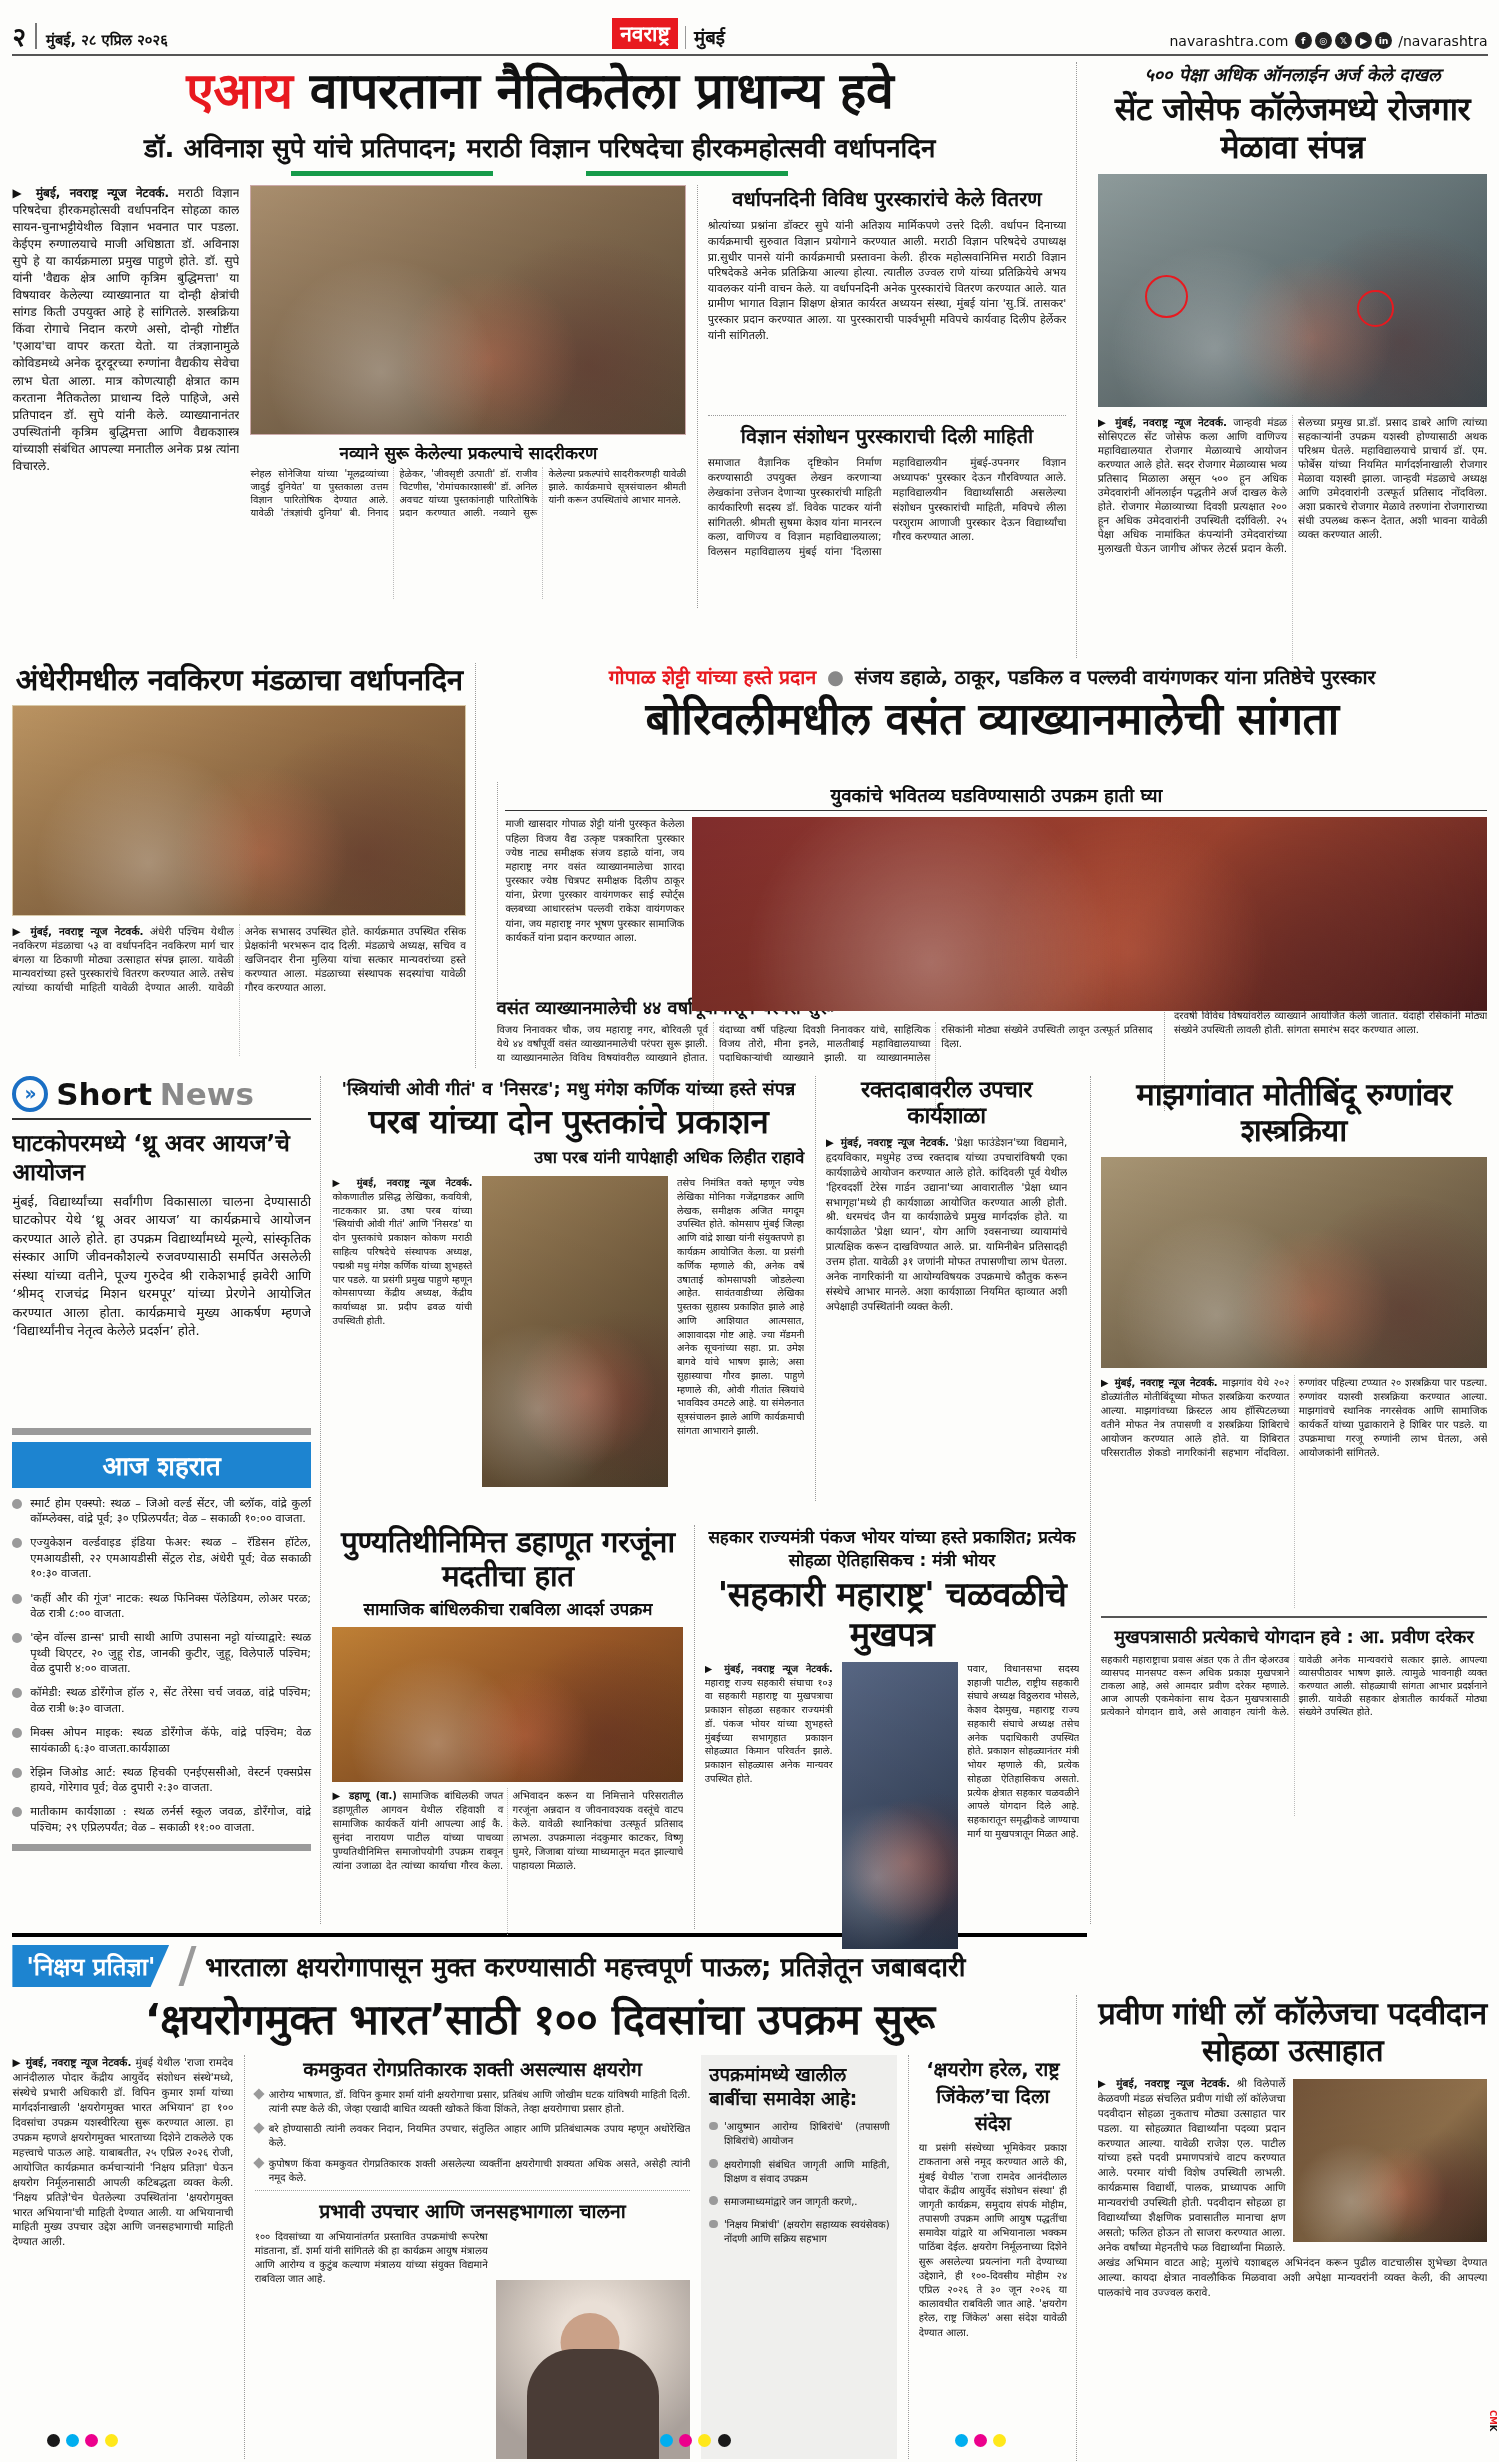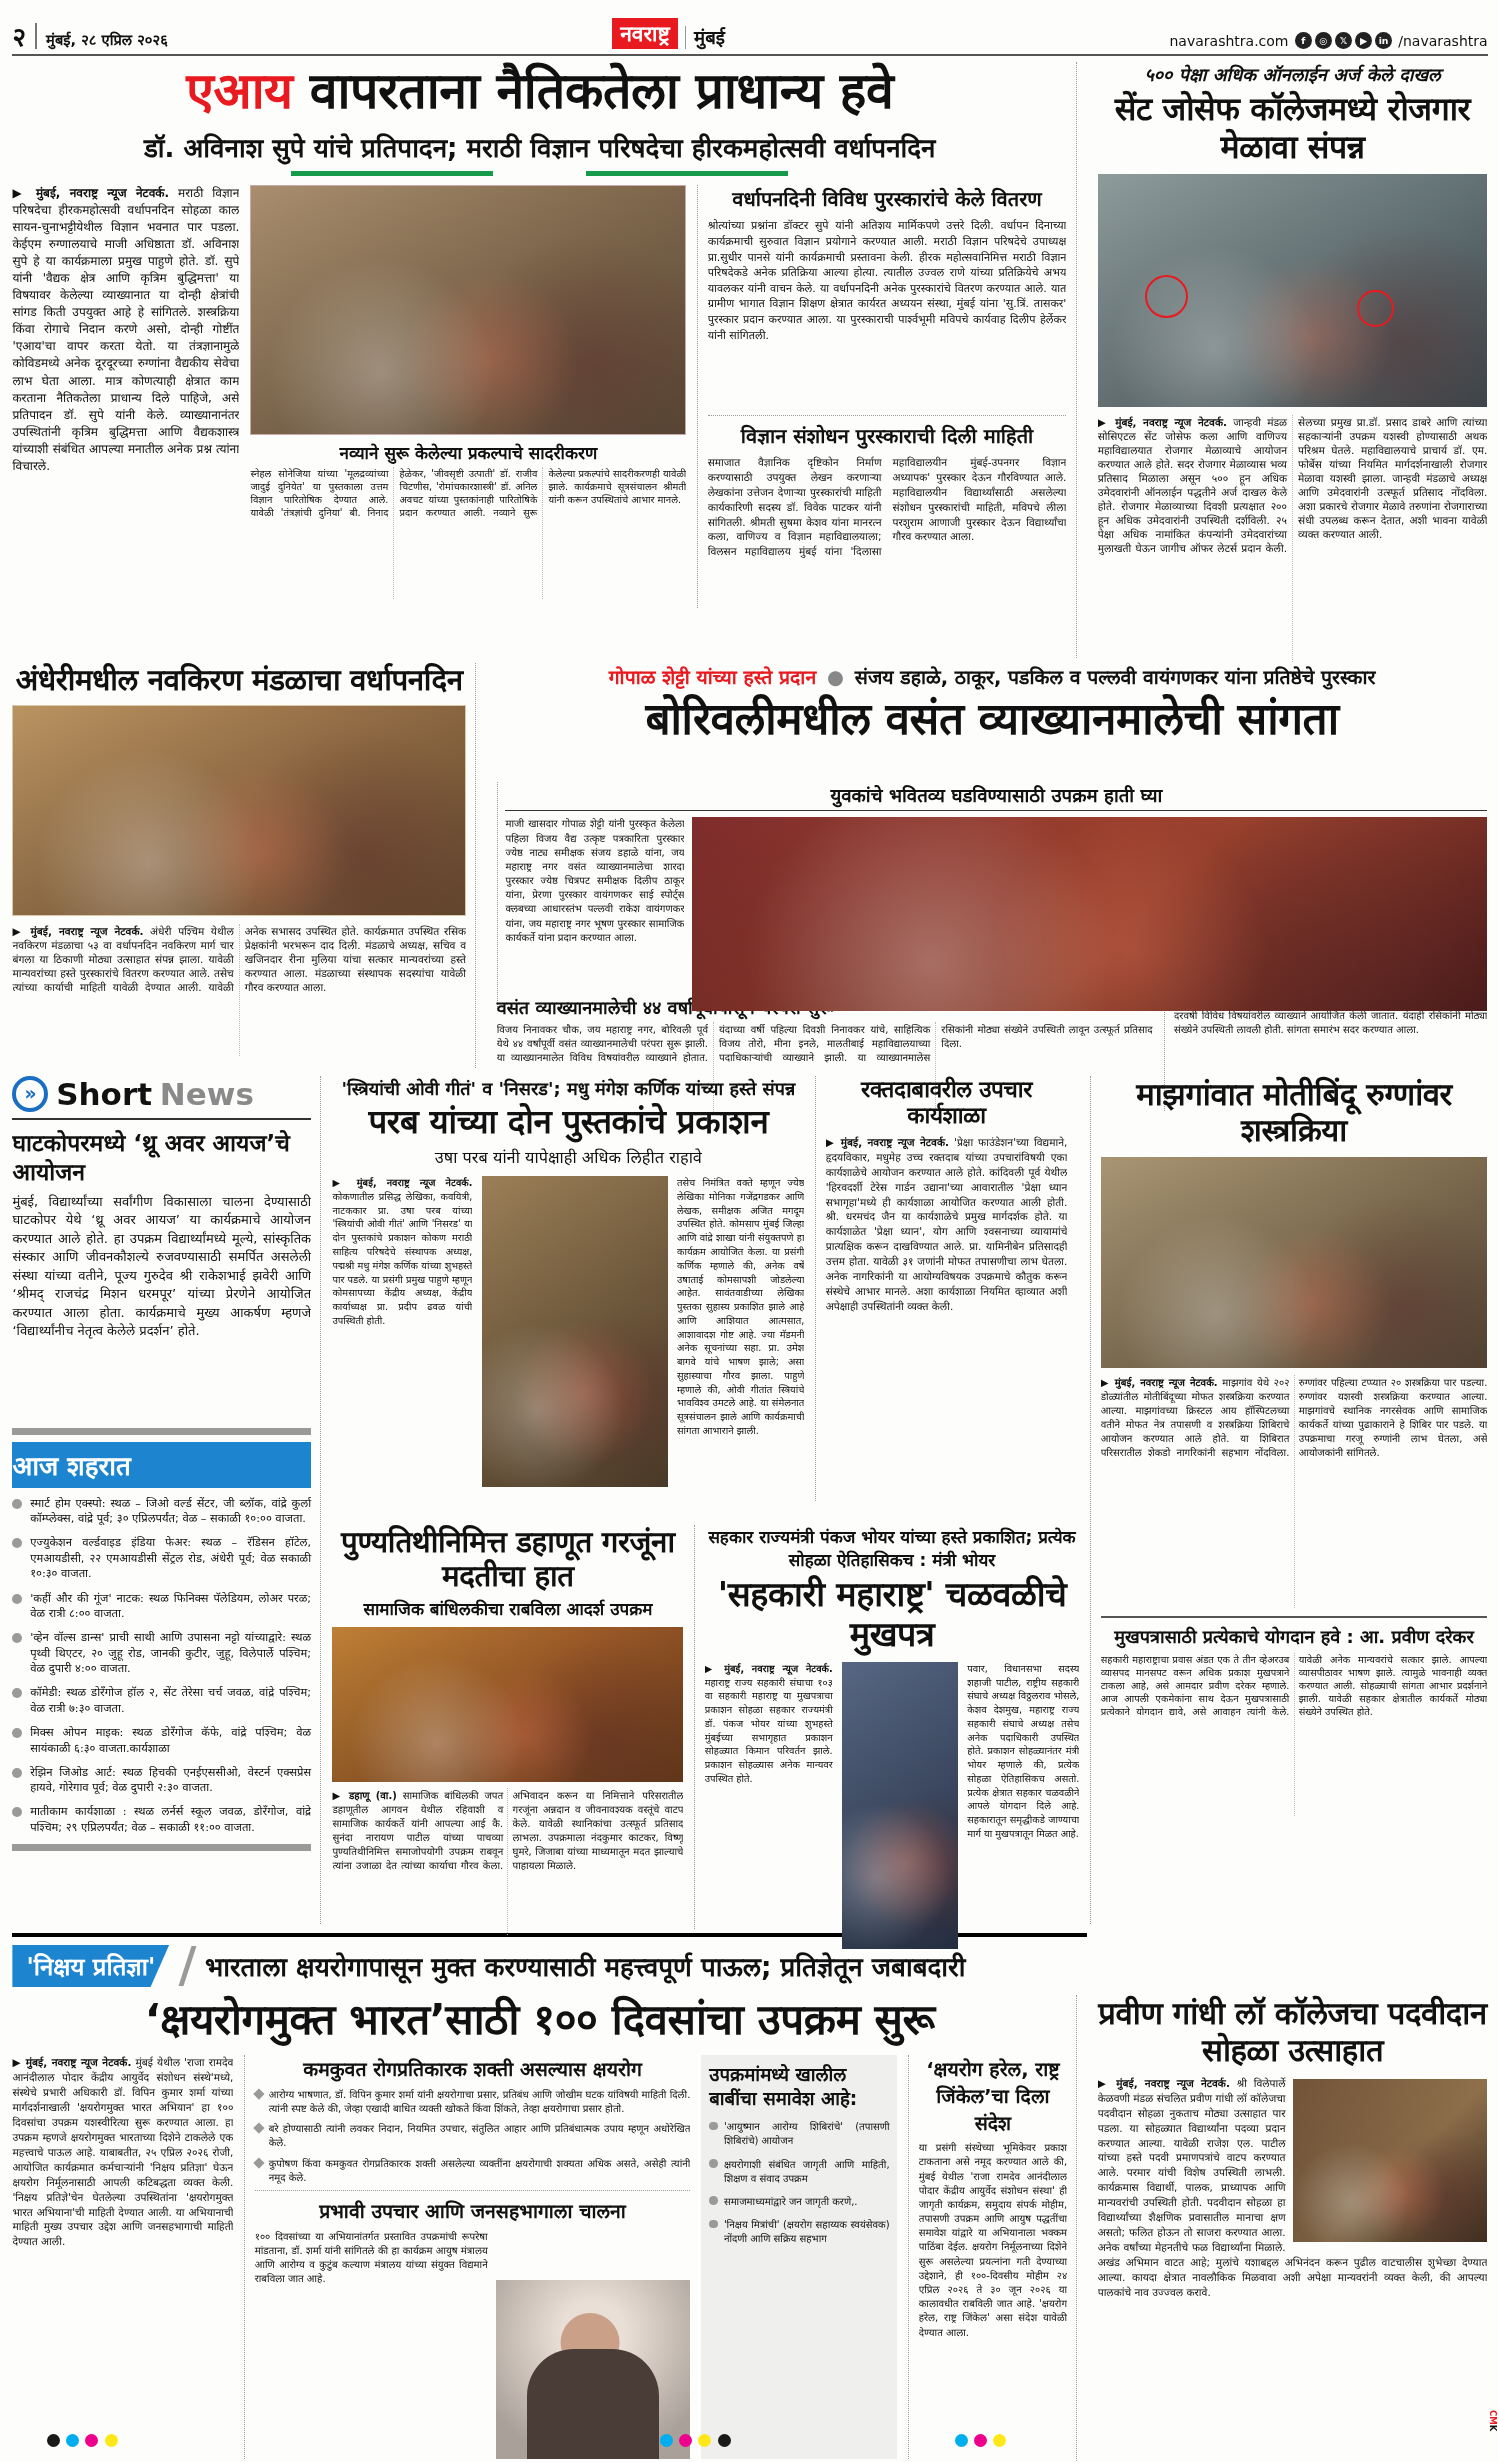--- a/index.html
+++ b/index.html
@@ -98,31 +98,31 @@
   
   .bandD { display:flex; gap:11px; height:848px; margin-top:7.8px; }
   .sidebar { width:309px; }
   .sn-head { display:flex; align-items:center; gap:7.8px; border-bottom:2.3px solid #333; padding-bottom:6.2px; }
   .sn-icon { width:36px; height:36px; border-radius:50%; border:4.7px solid #1a6fc4; color:#1a6fc4;
              display:flex; align-items:center; justify-content:center; font-size:18.6px; font-weight:700; }
   .sn-word1 { font-size:31px; font-weight:700; }
   .sn-word2 { font-size:31px; font-weight:700; color:#8a8a8a; }
   .sn-title { font-size:23px; font-weight:700; line-height:1.25; margin:9.3px 0 6.2px; }
   .sn-body { font-size:13px; height:227px; }
-  .aaj-banner { background:#1d84d0; color:#fff; font-size:26px; font-weight:700; text-align:left; padding:4.7px 0; }
+  .aaj-banner { background:#1d84d0; color:#fff; font-size:26px; font-weight:700; text-align:center; padding:4.7px 0; }
   .aaj-list { margin-top:7.8px; }
   .aaj-item { display:flex; gap:7.8px; font-size:11.3px; line-height:1.38; margin-bottom:8.5px; text-align:justify; }
   .aaj-item .bdot { flex:0 0 10px; width:10px; height:10px; border-radius:50%; background:#9a9a9a; margin-top:3.1px; }
 
   .midcol { width:747px; }
   .rowA { display:flex; gap:11px; height:425px; }
   .parab { width:472px; }
   .parab-kicker { font-size:18px; }
   .parab-title { font-size:33px; margin-top:3.1px; }
-  .parab-sub { font-size:16.3px; font-weight:400; text-align:center; margin-top:4.7px; }
+  .parab-sub { font-size:16.3px; font-weight:700; text-align:right; margin-top:4.7px; }
   .parab-cols { display:flex; gap:9.3px; margin-top:7.8px; height:311px; }
   .parab-c1 { width:140px; font-size:9.7px; }
   .parab-photo { width:186px; background:linear-gradient(135deg,#a88a5f,#7e6544 55%,#5d4a33); }
   .parab-c2 { flex:1; font-size:9.7px; }
   .raktadab { width:252px; padding-left:9.3px; }
   .rk-title { font-size:22.5px; }
   .rk-body { font-size:10.5px; margin-top:6.2px; height:342px; }
   .rowB { display:flex; gap:11px; margin-top:24px; height:404px;justify-content:center; }
   .punya { width:351px; }
   .punya-title { font-size:29.5px; }

